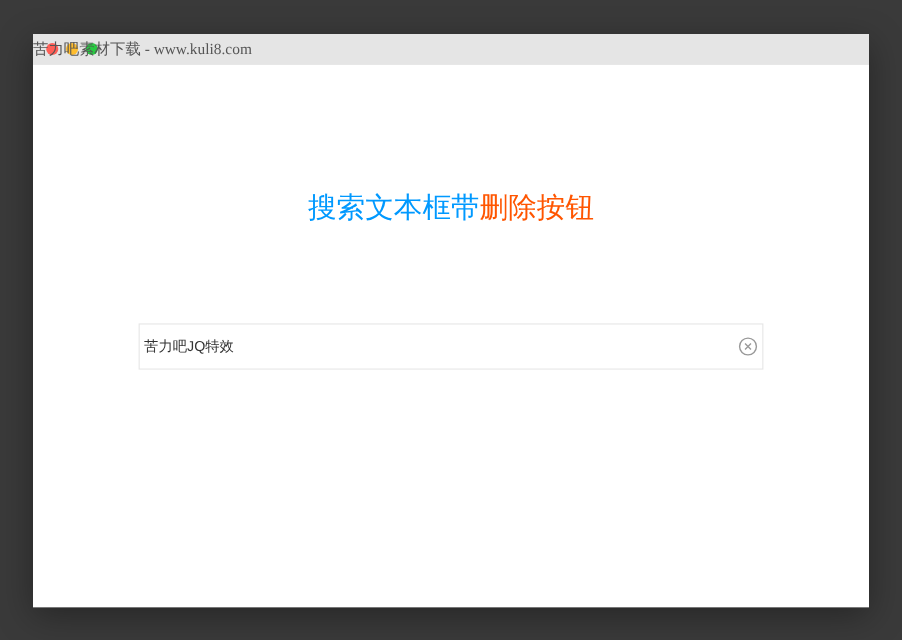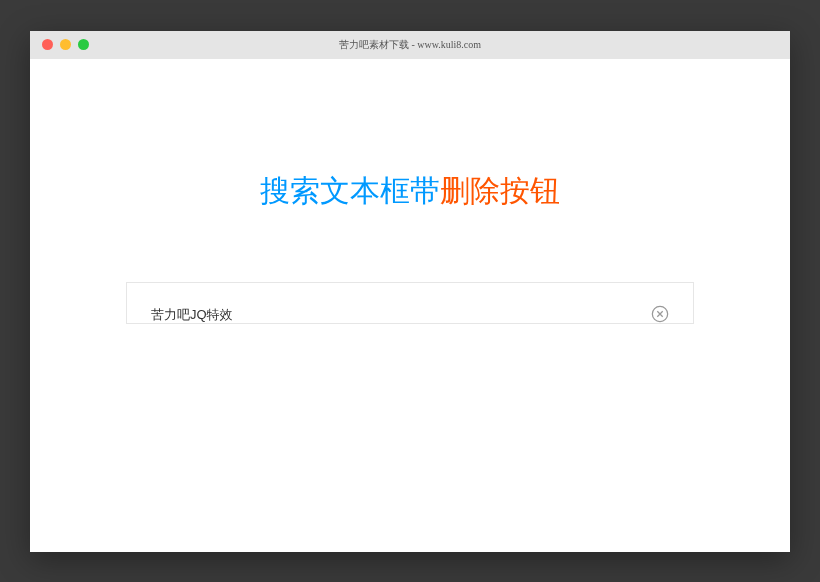--- a/index.html
+++ b/index.html
@@ -43,58 +43,57 @@
       height: 11px;
       border-radius: 50%;
     }
     .tl-red { background: #ff5f57; }
     .tl-yellow { background: #ffbd2e; }
     .tl-green { background: #28ca42; }
     .title-text {
       position: absolute;
       left: 0;
       right: 0;
-      text-align: center;
-      font-size: 10px;
+      font-size: 14px;
       color: #555;
       font-family: "SimSun", "NSimSun", serif;
       pointer-events: none;
     }
     .content {
       flex: 1;
       background: #fff;
       padding-top: 112px;
       text-align: center;
     }
     .heading {
-      font-size: 30px;
+      font-size: 26px;
       font-weight: 400;
-      margin-bottom: 70px;
+      margin-bottom: 88px;
       text-align: center;
     }
     .heading .blue {
       color: #0099ff;
     }
     .heading .orange {
       color: #ff5500;
     }
     .search-row {
       display: flex;
       justify-content: center;
       align-items: stretch;
       gap: 12px;
       padding: 0 96px;
     }
     .search-box {
       flex: 1;
       height: 42px;
       border: 1px solid #e6e6e6;
       display: flex;
-      align-items: flex-end;
-      padding: 0 24px;
+      align-items: center;
+      padding: 0 4px;
       background: #fff;
     }
     .search-input {
       flex: 1;
       border: none;
       outline: none;
       font-size: 13px;
       color: #333;
       font-family: inherit;
       background: transparent;

